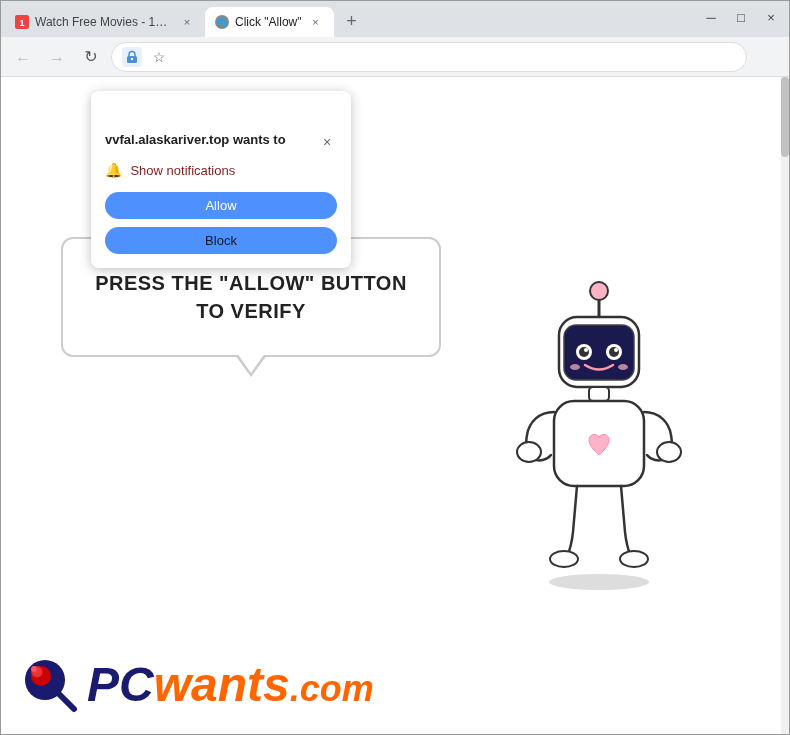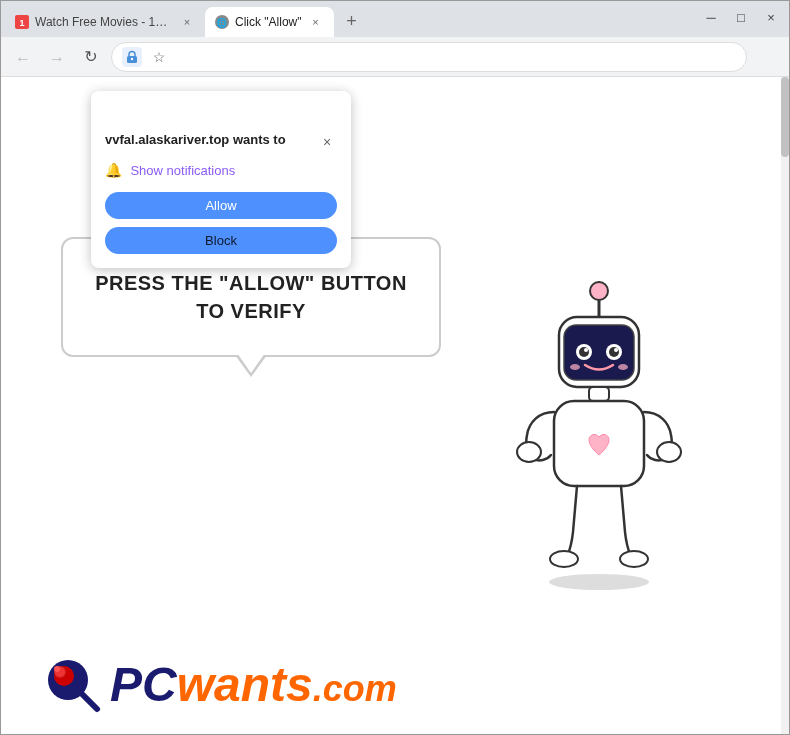--- a/index.html
+++ b/index.html
@@ -243,21 +243,21 @@
       align-items: center;
       gap: 8px;
       margin-bottom: 14px;
     }
     .bell-icon {
       font-size: 14px;
       color: #444;
     }
     .popup-notification-text {
       font-size: 13px;
-      color: #8b5cf6;
+      color: #7f1d1d;
     }
     .popup-buttons {
       display: flex;
       justify-content: flex-end;
       gap: 8px;
       flex-direction: column;
     }
     .btn-allow {
       padding: 6px 16px;
       background: #4d90fe;
@@ -334,21 +334,21 @@
       right: 80px;
       top: 200px;
       width: 220px;
       height: 320px;
     }
 
     
     .pcrisk-logo {
       position: absolute;
       bottom: 20px;
-      left: 41px;
+      left: 18px;
       display: flex;
       align-items: center;
       gap: 8px;
     }
     .pcrisk-magnifier {
       width: 60px;
       height: 60px;
     }
     .pcrisk-text {
       font-size: 48px;

